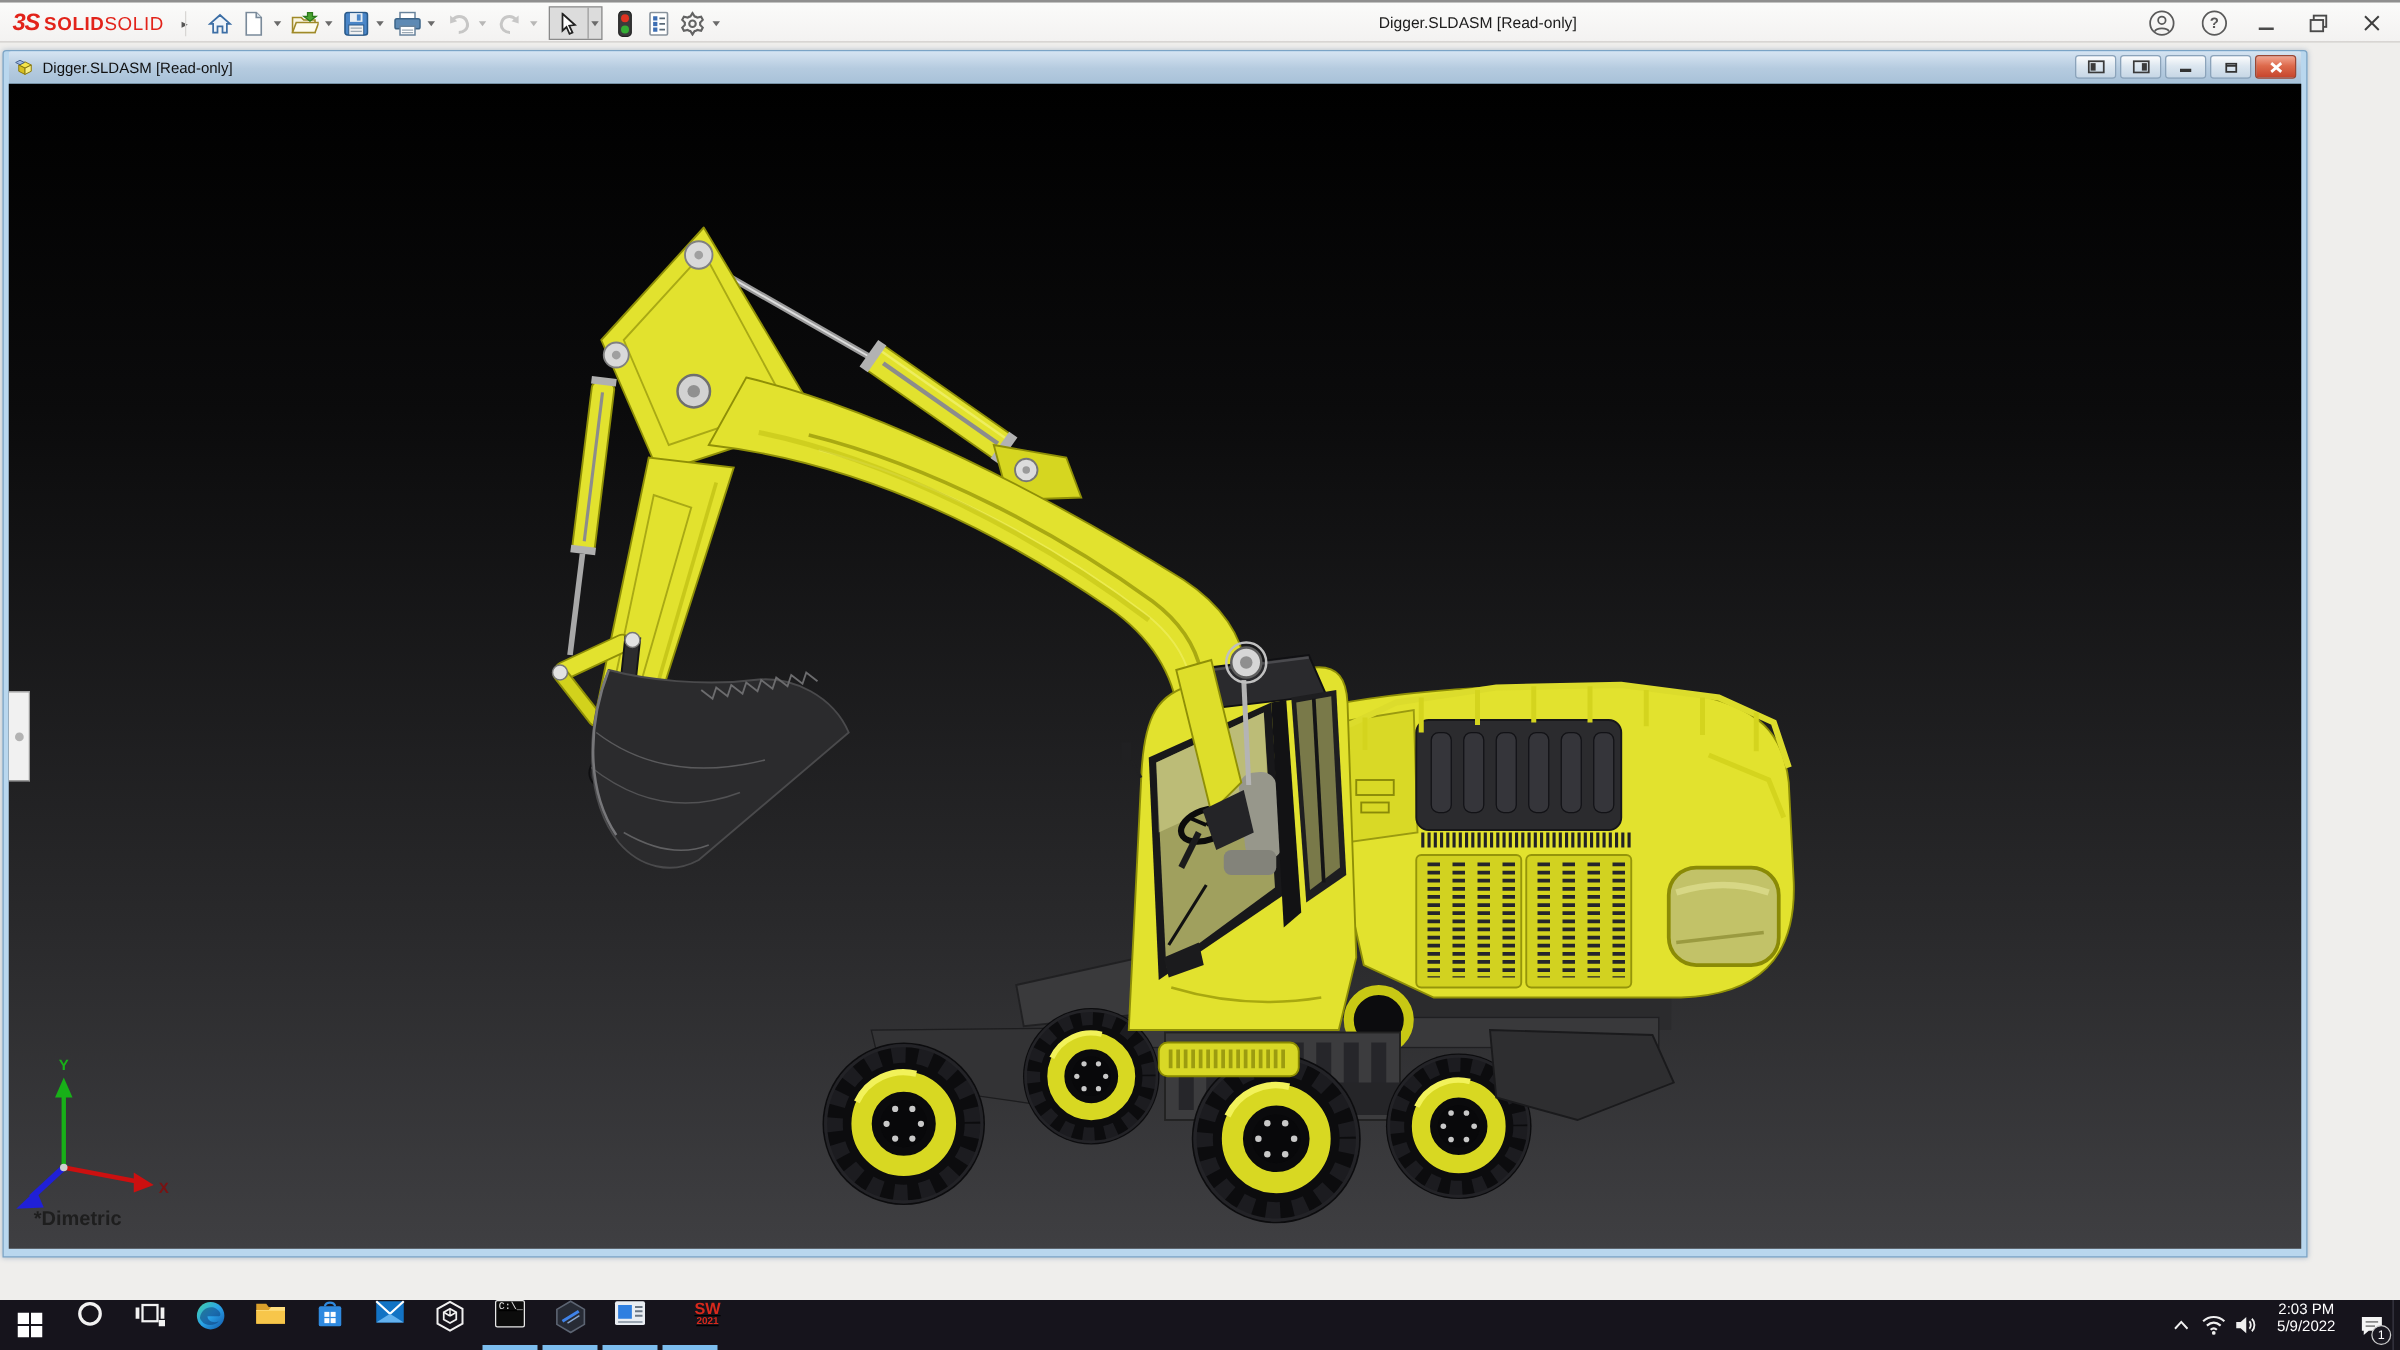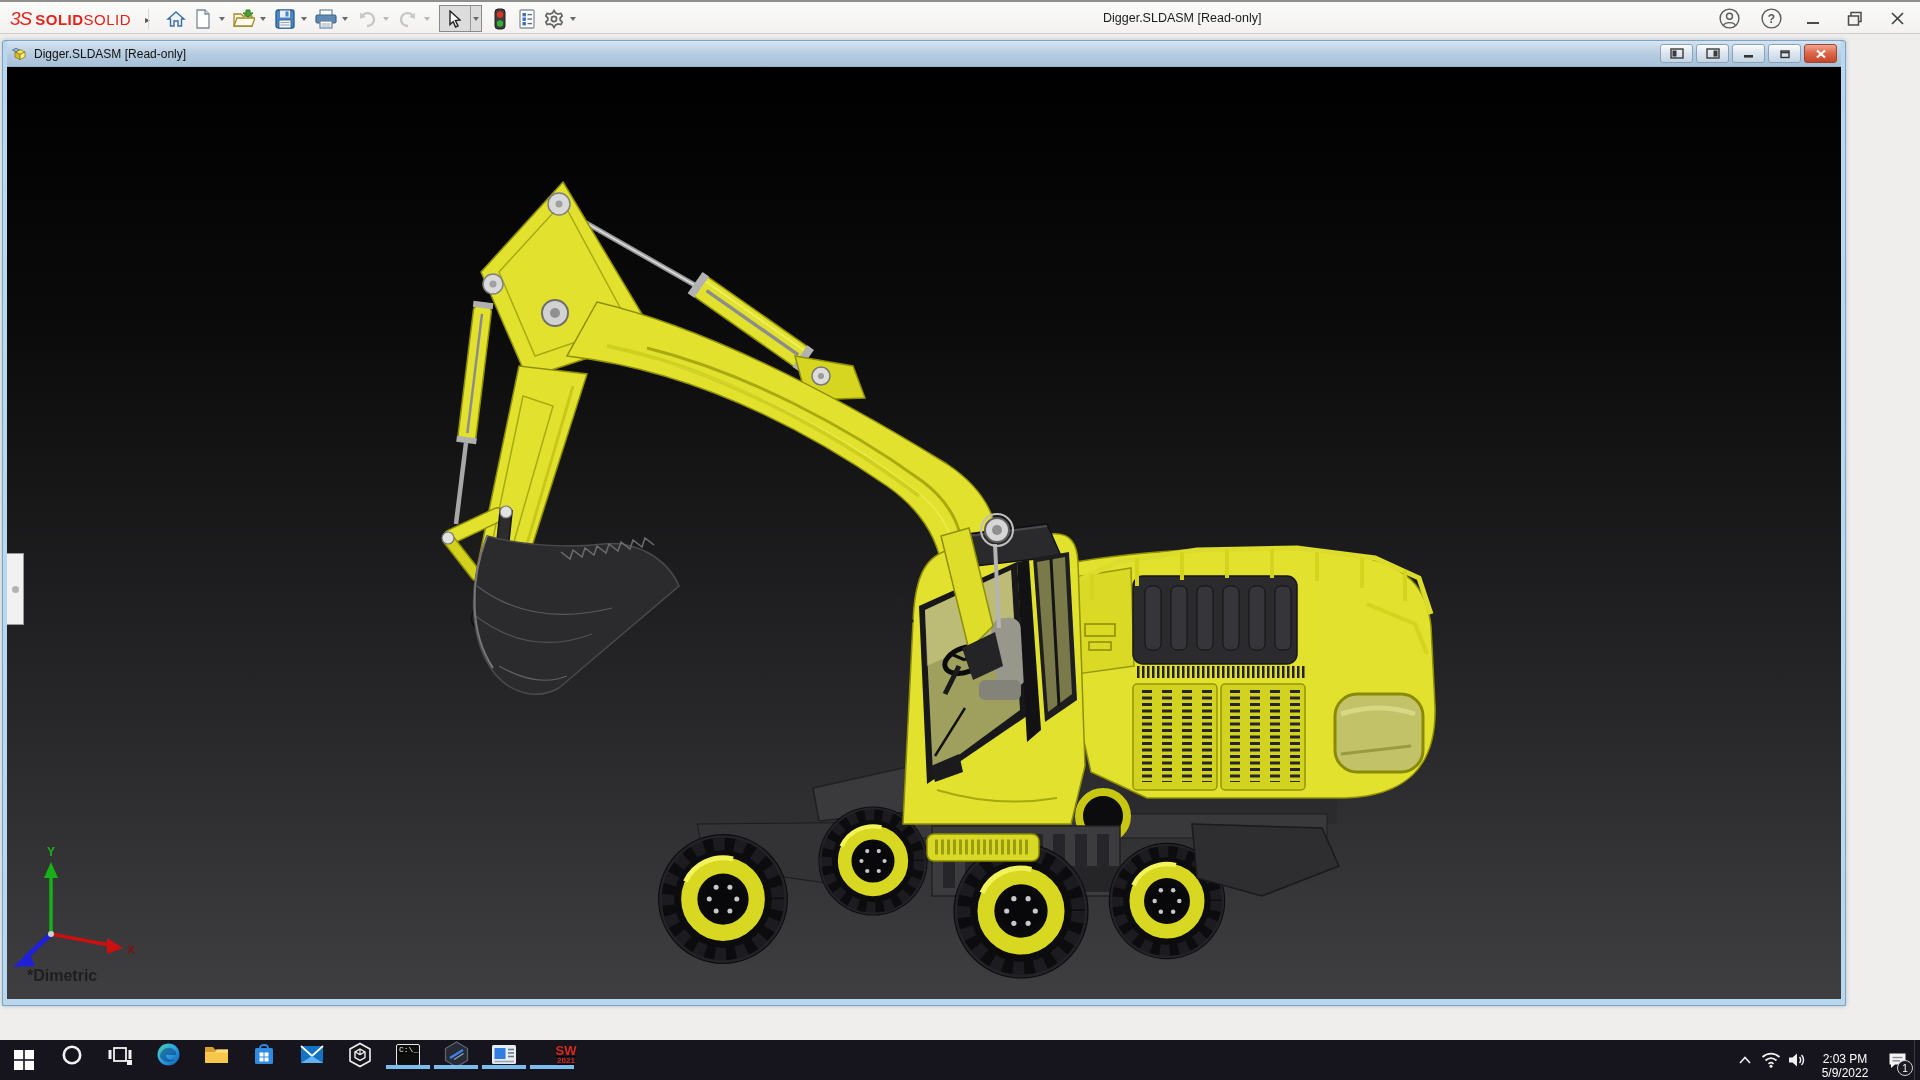--- a/index.html
+++ b/index.html
@@ -4,21 +4,21 @@
 <style>
   * { margin:0; padding:0; box-sizing:border-box; }
   html,body { width:1920px; height:1080px; overflow:hidden;
     font-family:"Liberation Sans", sans-serif; background:#efeeec; }
 
   
   .app-titlebar { position:absolute; left:0; top:0; width:1920px; height:34px;
     background:linear-gradient(#fbfbfa,#f3f2f1); border-top:2px solid #8f8f8f;
     border-bottom:1px solid #cfcdca; }
   .brand { position:absolute; left:10px; top:6px; display:flex; align-items:center; }
-  .brand-glyph { color:var(--accent-red,#e2231a); font-style:italic; font-weight:normal;
+  .brand-glyph { color:var(--accent-red,#e2231a); font-style:italic; font-weight:bold;
     font-size:19px; letter-spacing:-1px; margin-right:4px; }
   .brand-word { color:var(--accent-red,#e2231a); font-size:15px; letter-spacing:.5px; }
   .brand-word b { font-weight:bold; }
   .brand-arrow { margin-left:14px; color:#555; font-size:10px; }
   .tb-sep { position:absolute; left:148px; top:7px; width:1px; height:20px; background:#d8d6d4; }
   .toolbar { position:absolute; left:162px; top:0; height:33px; display:flex; align-items:center; }
   .tbtn { width:27px; height:27px; display:flex; align-items:center; justify-content:center; }
   .tb-drop { width:11px; height:27px; display:flex; align-items:center; justify-content:center; margin-right:3px; }
   .caret { width:0; height:0; border-left:3.5px solid transparent; border-right:3.5px solid transparent;
     border-top:4px solid #6a6a6a; }
@@ -56,27 +56,27 @@
   
   .taskbar { position:absolute; left:0; top:1040px; width:1920px; height:40px;
     background:var(--taskbar-bg,#16141c); display:flex; align-items:center; }
   .start-btn { width:48px; height:40px; display:flex; align-items:center; justify-content:center; }
   .search-box { width:352px; height:40px; background:#f4f4f4; border:1px solid #8f8f8f;
     display:flex; align-items:center; padding-left:14px; gap:14px; }
   .search-box input { border:none; outline:none; background:transparent; font-size:15px; color:#2a2a2a;
     width:270px; font-family:"Liberation Sans", sans-serif; }
   .search-box input::placeholder { color:#2a2a2a; opacity:1; }
   .tb-icons { display:flex; height:40px; }
-  .slot { width:48px; height:29px; display:flex; align-items:center; justify-content:center; position:relative;text-decoration:underline; }
+  .slot { width:48px; height:40px; display:flex; align-items:flex-start; justify-content:center; position:relative;text-decoration:underline; }
   .slot.running::after { content:""; position:absolute; left:2px; bottom:0; width:44px; height:4px;
     background:var(--taskbar-underline,#7cbdee); }
   .sw-tile { text-align:center; line-height:1;margin-left:28px; }
   .sw-tile .sw { font-weight:800; font-size:13px; color:#d8291c; letter-spacing:0; }
   .sw-tile .yr { font-size:8px; font-weight:bold; color:#d8291c; }
-  .tray { position:absolute; right:0; top:1040px; height:40px; display:flex; align-items:flex-end; }
+  .tray { position:absolute; right:0; top:1040px; height:40px; display:flex; align-items:flex-start; }
   .tray-ico { width:26px; height:40px; display:flex; align-items:center; justify-content:center; }
   .clock { width:62px; text-align:center; color:#fff; font-size:12px; line-height:14px; margin:0 4px; }
   .action-center { position:relative; width:34px; height:40px; display:flex; align-items:center; justify-content:center; }
   .ac-badge { position:absolute; right:1px; bottom:4px; width:16px; height:16px; border-radius:50%;
     background:#1b1922; border:1.5px solid #cfcfcf; color:#fff; font-size:10px; display:flex;
     align-items:center; justify-content:center; }
   .show-desktop { width:6px; height:40px; border-left:1px solid #3a3844; }
   .cmd-tile { width:24px; height:22px; background:#0c0c0c; border:1.5px solid #e8e8e8; border-radius:2px;
     color:#efefef; font-family:"Liberation Mono", monospace; font-size:8px; padding:1px 2px; line-height:1; }
 </style>

